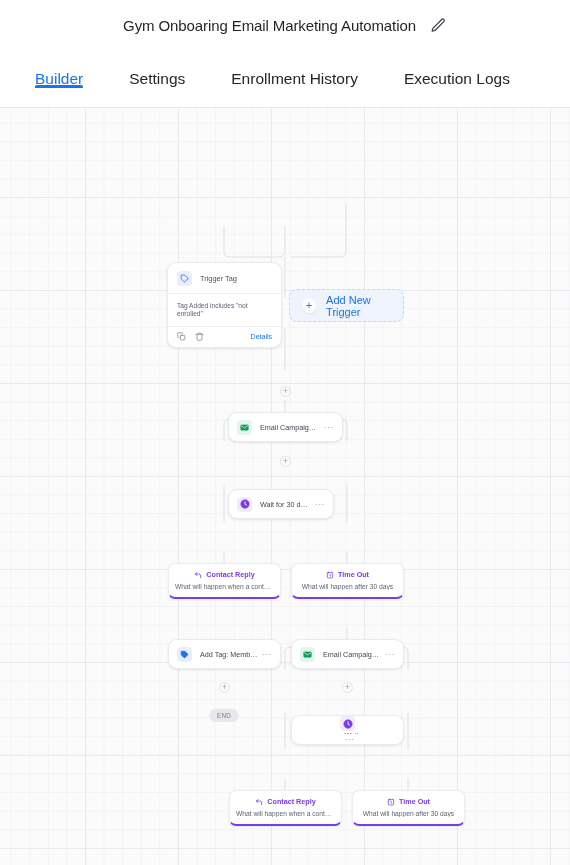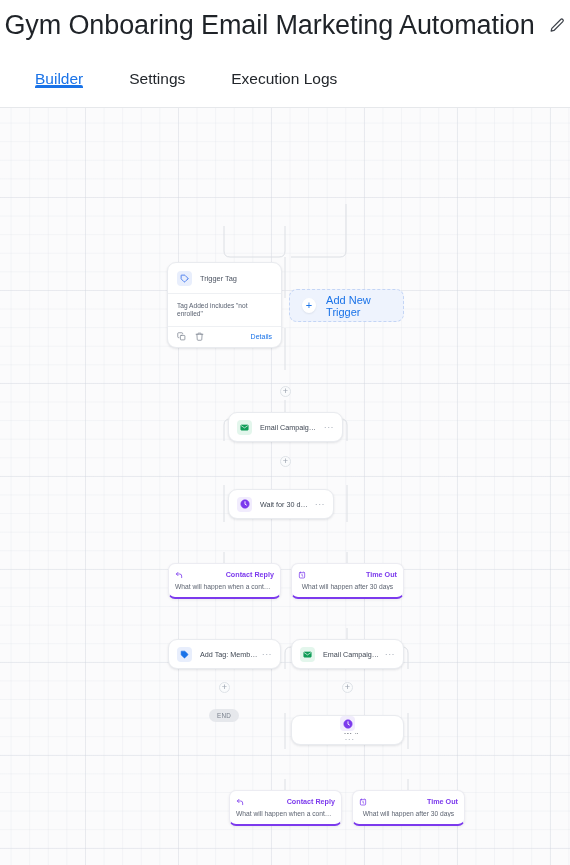--- a/index.html
+++ b/index.html
@@ -12,21 +12,21 @@
   }
 
   
   .header {
     height: 50px;
     display: flex; align-items: center; justify-content: center;
     gap: 14px;
     background: #ffffff;
   }
   .page-title {
-    font-size: 27px;
+    font-size: 15px;
     color: #1f2328;
     font-weight: 400;
     letter-spacing: -0.1px;
   }
   .edit-icon { display: flex; align-items: center; cursor: pointer; }
 
   
   .tabbar {
     height: 58px;
     display: flex; align-items: center;
@@ -148,21 +148,21 @@
     position: absolute;
     background: #ffffff;
     border: 1px solid #ececf2;
     border-bottom: 2.5px solid #7c3aed;
     border-radius: 7px 7px 7px 7px;
     box-shadow: 0 1px 3px rgba(16,24,40,0.07);
     padding: 6px 6px 7px 6px;
     text-align: center;
   }
   .branch-head {
-    display: flex; align-items: center; justify-content: space-between; gap: 4px;
+    display: flex; align-items: center; justify-content: center; gap: 4px;
     margin-bottom: 4px;
   }
   .branch-title { font-size: 7.2px; color: #7c3aed; font-weight: bold; }
   .branch-sub {
     font-size: 6.7px; color: #5d6471;
     white-space: nowrap; overflow: hidden; text-overflow: ellipsis;
   }
 
   
   .edge-plus {
@@ -194,20 +194,23 @@
     </svg>
   </span>
 </div>
 
 <div class="tabbar">
   <div class="tab active">
     <span>Builder</span>
   </div>
   <div class="tab">
     <span>Settings</span>
+  </div>
+  <div class="tab">
+    <span>Enrollment History</span>
   </div>
   <div class="tab">
     <span>Execution Logs</span>
   </div>
 </div>
 
 <div class="canvas">
 
   <svg class="edges" width="570" height="757" viewBox="0 0 570 757">
     <g stroke="#dcdfe4" stroke-width="1" fill="none">

